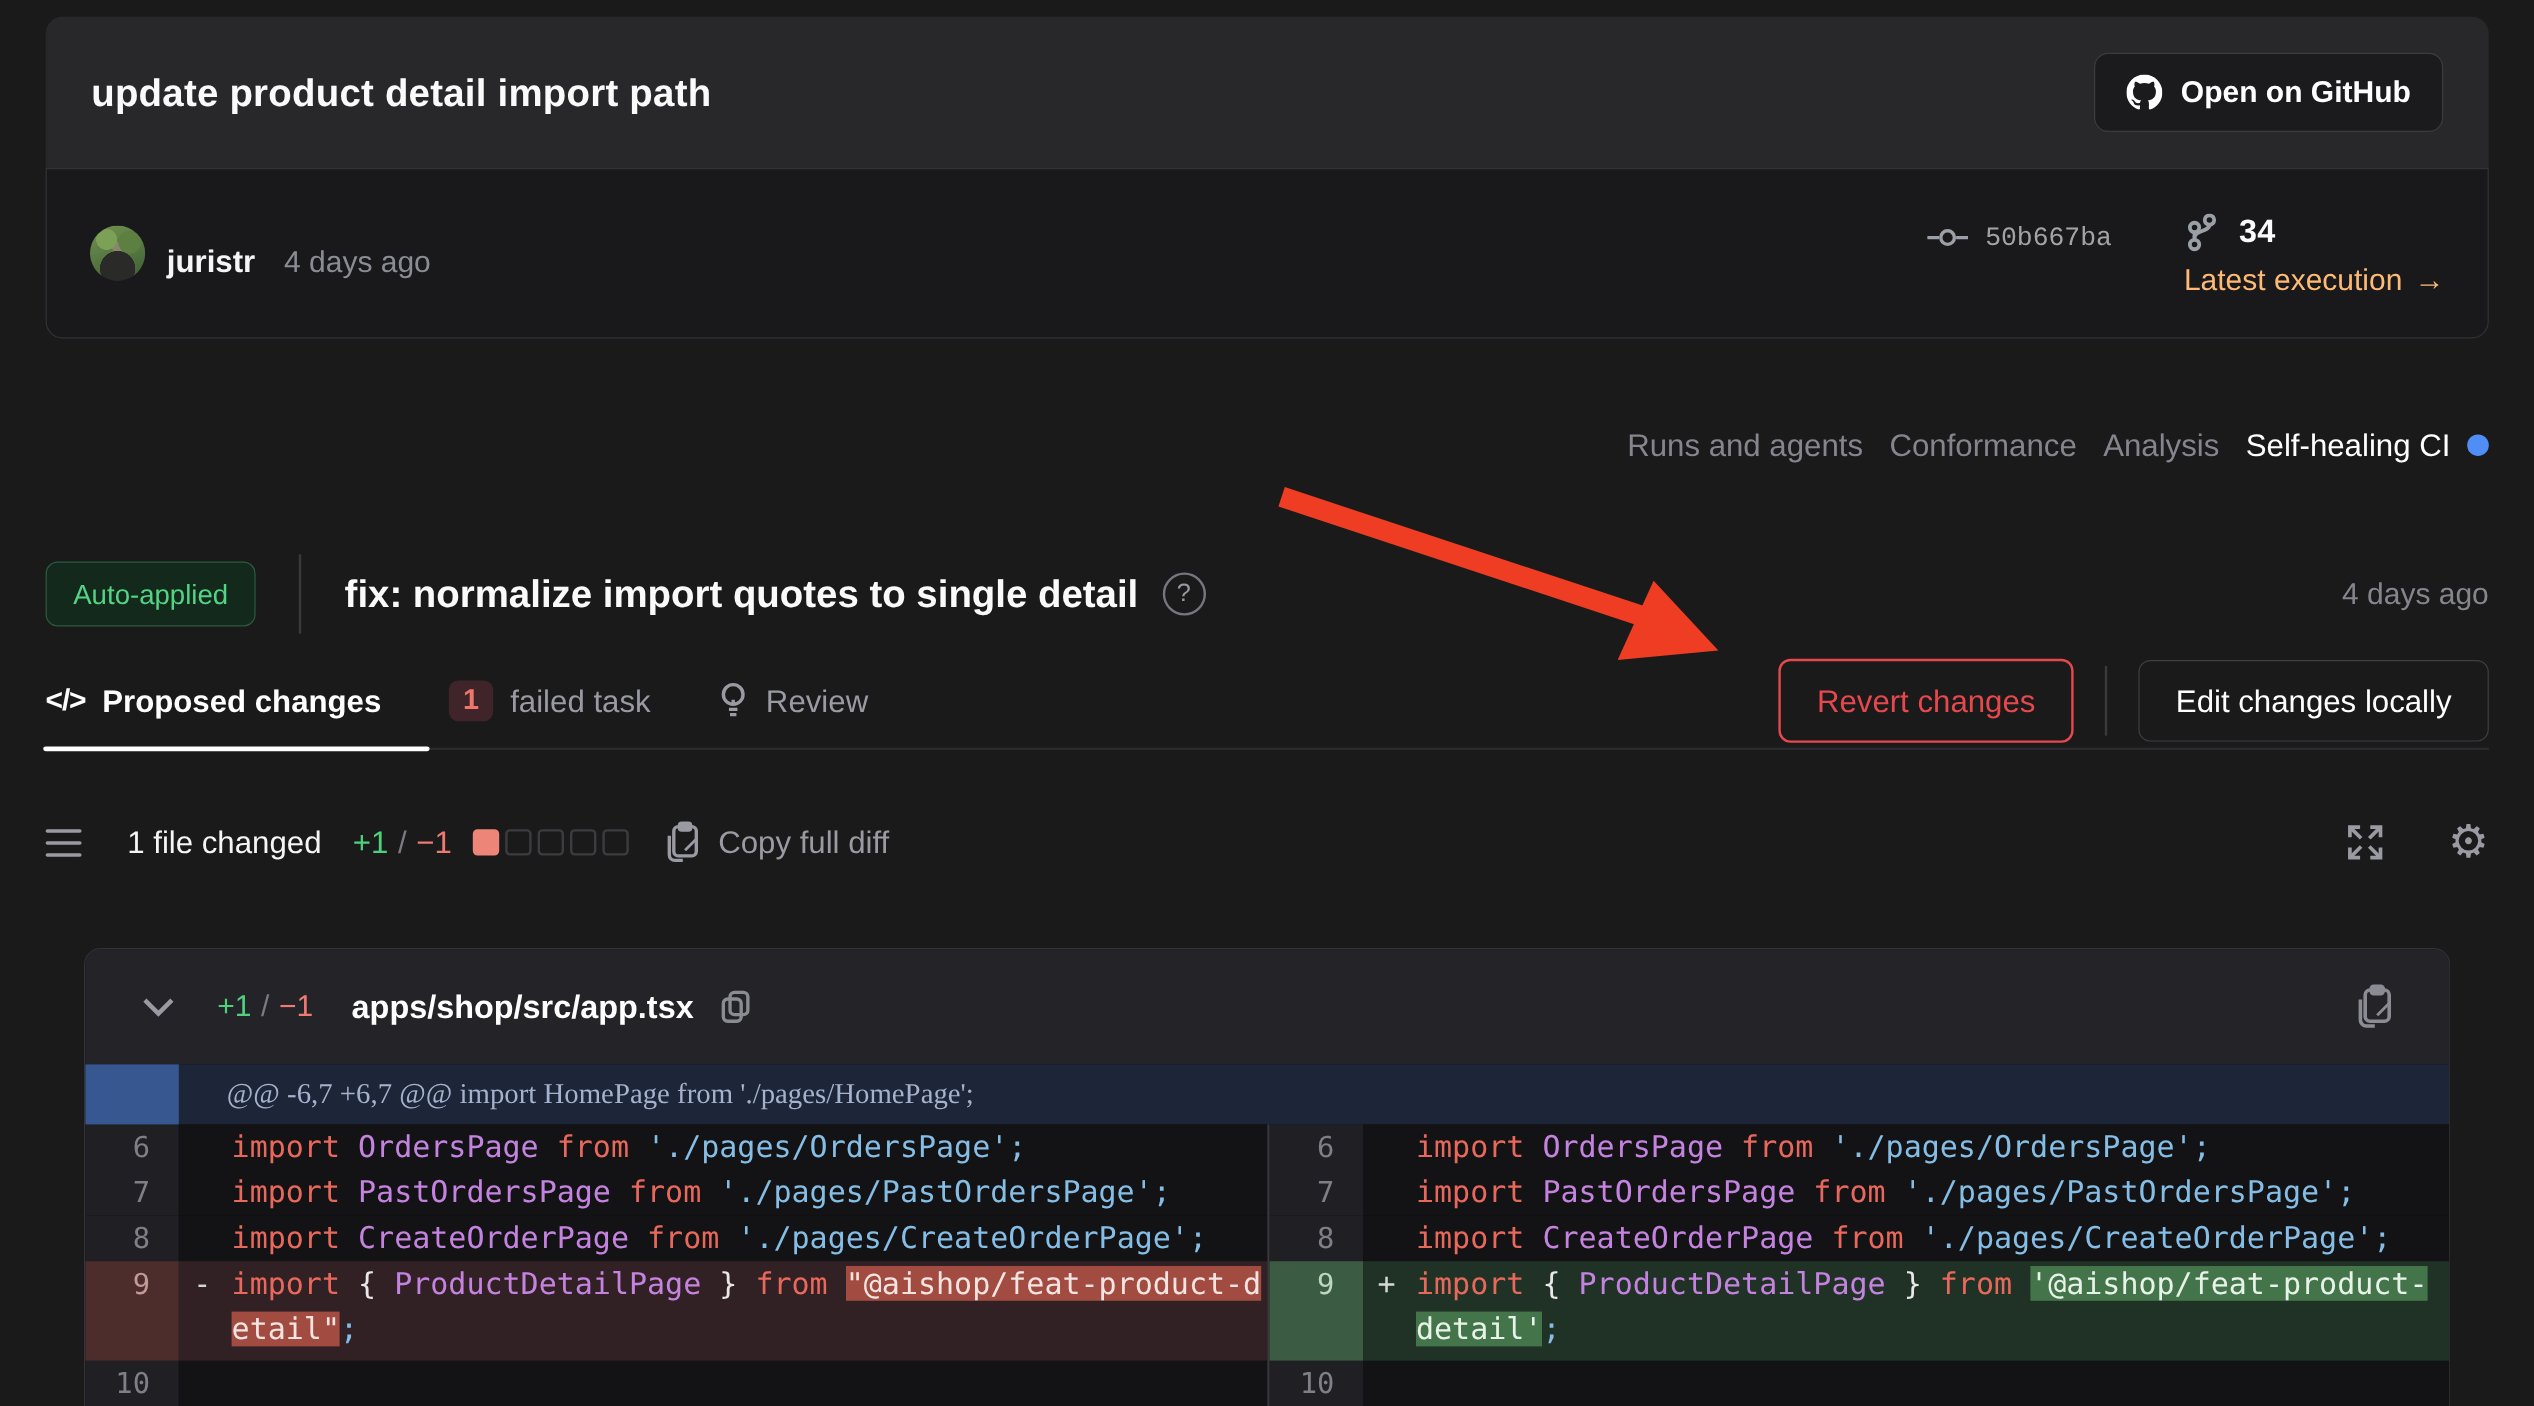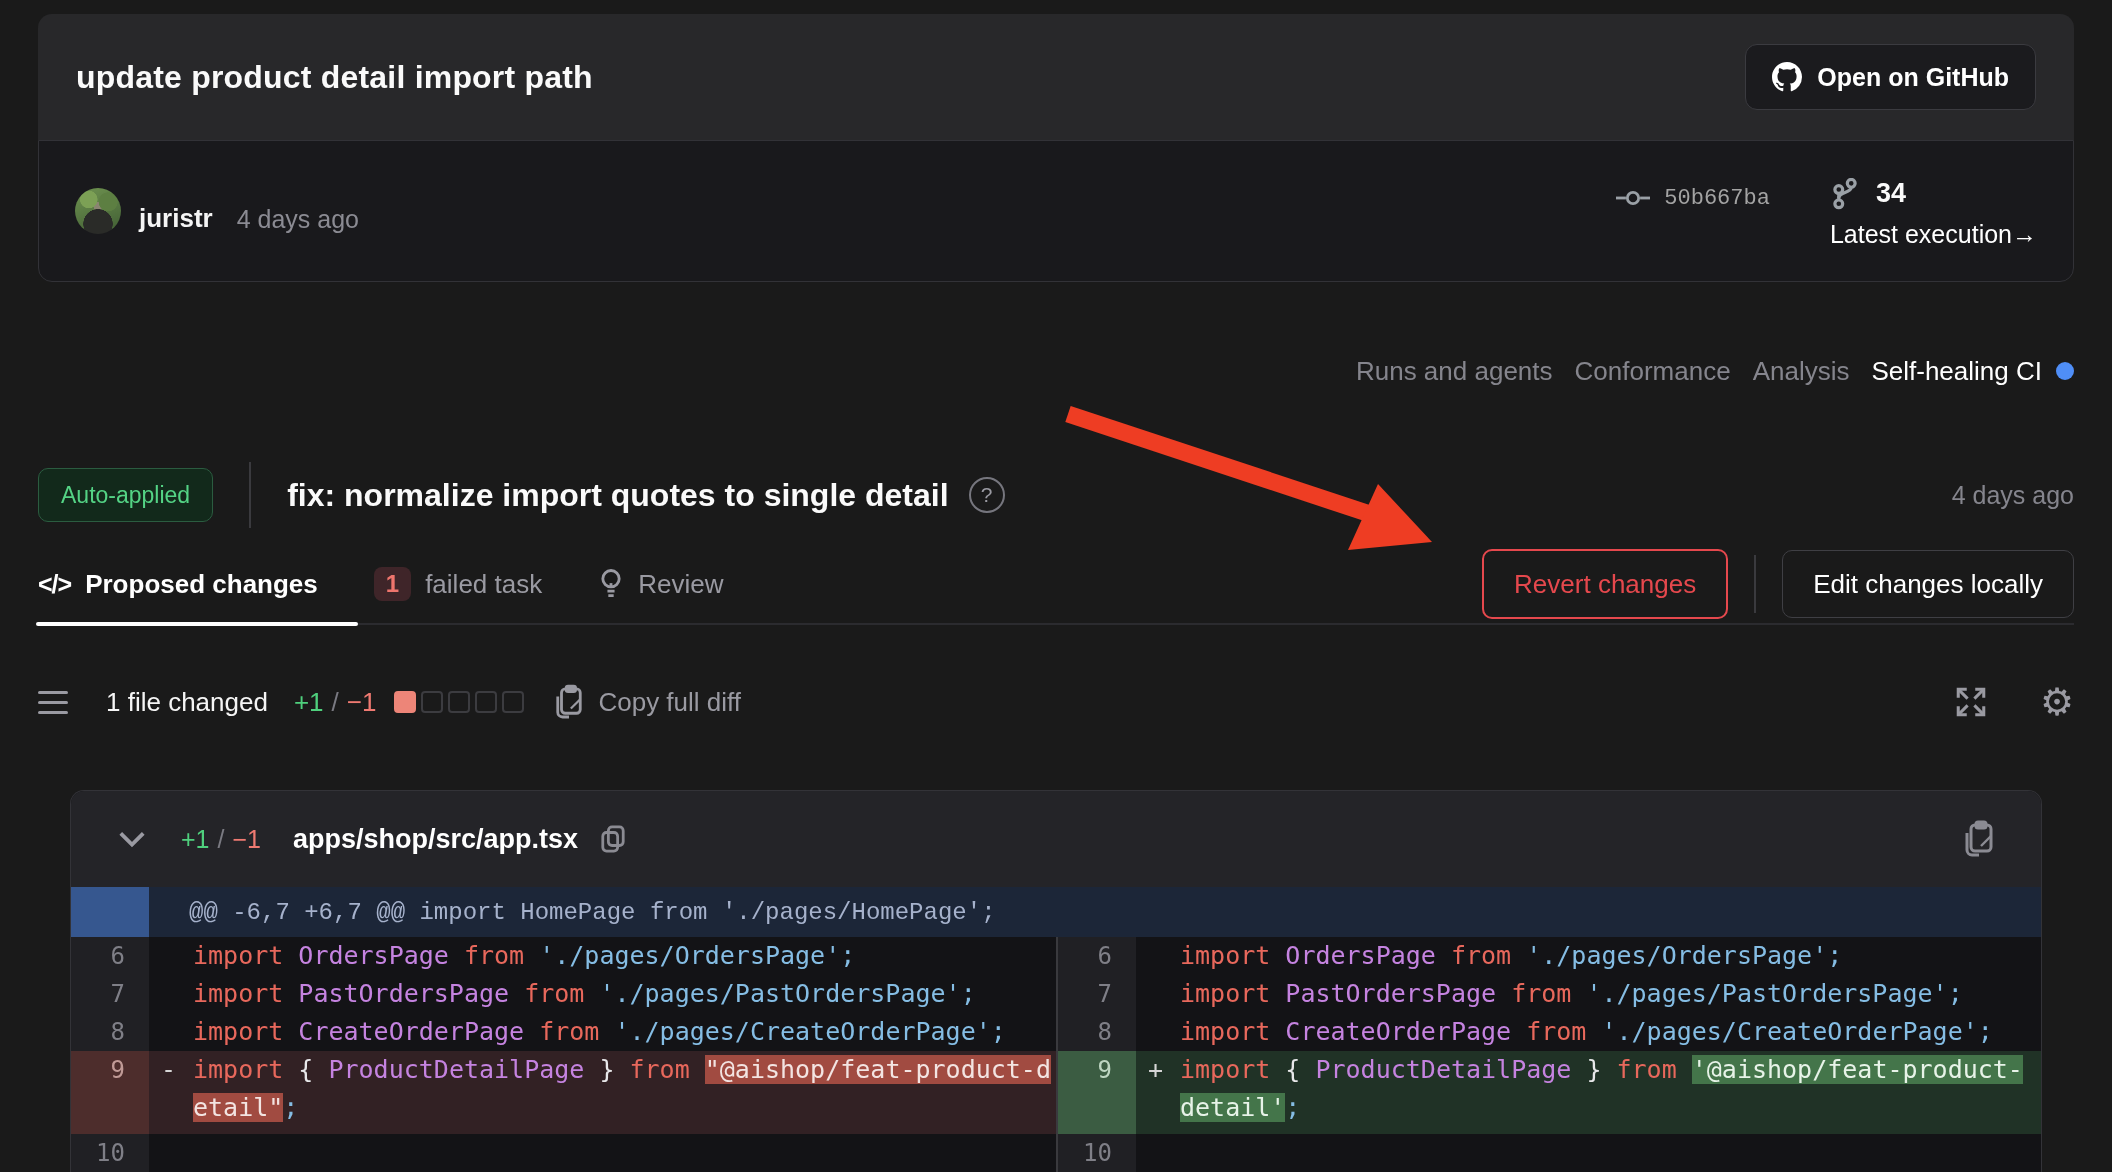--- a/index.html
+++ b/index.html
@@ -31,21 +31,21 @@
       radial-gradient(circle at 50% 40%, #8a8570 0 12%, transparent 13%),
       linear-gradient(160deg,#6f9350,#3f5c33)}
   .commit-author{font-size:26px;font-weight:bold;color:#f5f5f5}
   .commit-age{font-size:25px;color:#8b8b93;margin-left:6px}
   .commit-right{display:flex;align-items:flex-start;gap:60px;padding-top:4px}
   .hash-group{display:flex;align-items:center;gap:14px;color:#9aa0a6;margin-top:8px}
   .hash-text{font-family:Liberation Mono, monospace;font-size:22px;color:#a3a3a3}
   .runs-col{display:flex;flex-direction:column;gap:10px}
   .runs-row{display:flex;align-items:center;gap:16px}
   .runs-count{font-size:27px;font-weight:bold;color:#fafafa}
-  .latest-link{font-size:25px;color:#ffffff;display:flex;align-items:center;cursor:pointer}
+  .latest-link{font-size:25px;color:#fdba74;display:flex;gap:10px;align-items:center;cursor:pointer}
   
   .nav-row{position:absolute;top:346px;right:38px;height:50px;display:flex;gap:22px;
     align-items:center;font-size:26px;color:#85858d}
   .nav-item{cursor:pointer}
   .nav-item.active{color:#fff;display:flex;align-items:center;gap:14px}
   .nav-dot{width:18px;height:18px;border-radius:50%;background:#4f8ef7}
   
   .fix-row{position:absolute;left:38px;right:38px;top:462px;height:66px;
     display:flex;align-items:center}
   .auto-badge{background:#12291b;border:1px solid #2b5c40;color:#54d385;
@@ -97,21 +97,21 @@
     overflow:hidden;background:#131316;box-sizing:border-box}
   .file-header{height:96px;background:#242428;display:flex;align-items:center;padding:0 46px}
   .fh-add{color:#4fd07d;font-size:25px;margin-left:34px}
   .fh-slash{color:#7a7a82;font-size:25px;margin:0 8px}
   .fh-del{color:#f07a72;font-size:25px}
   .fh-path{color:#fff;font-size:27px;font-weight:bold;margin-left:32px}
   .fh-copy{margin-left:22px;cursor:pointer}
   .fh-clip{margin-left:auto;cursor:pointer}
   .hunk-row{height:50px;background:#1c2638;position:relative;display:flex;align-items:center}
   .hunk-block{position:absolute;left:0;top:0;width:78px;height:100%;background:#36578f}
-  .hunk-text{margin-left:118px;font-family:Liberation Mono, monospace;font-size:24px;color:#a6b2cc}
+  .hunk-text{margin-left:118px;font-family:Liberation Serif, serif;font-size:24px;color:#a6b2cc}
   .panels{display:flex;align-items:stretch}
   .panel{width:985px;flex:none}
   .panel.right{width:983px}
   .pdiv{width:2px;background:#3a3a3e;flex:none}
   .crow{display:flex;min-height:38px;line-height:38px;
     font-family:"DejaVu Sans Mono",monospace;font-size:25px}
   .gut{width:78px;flex:none;background:#202024;color:#7f7f87;text-align:right;
     padding-right:24px;box-sizing:border-box;font-size:24px}
   .lbody{flex:1;position:relative;background:#131316;padding-left:44px;
     word-break:break-all;color:#d5d5d5;box-sizing:border-box;padding-right:4px}

